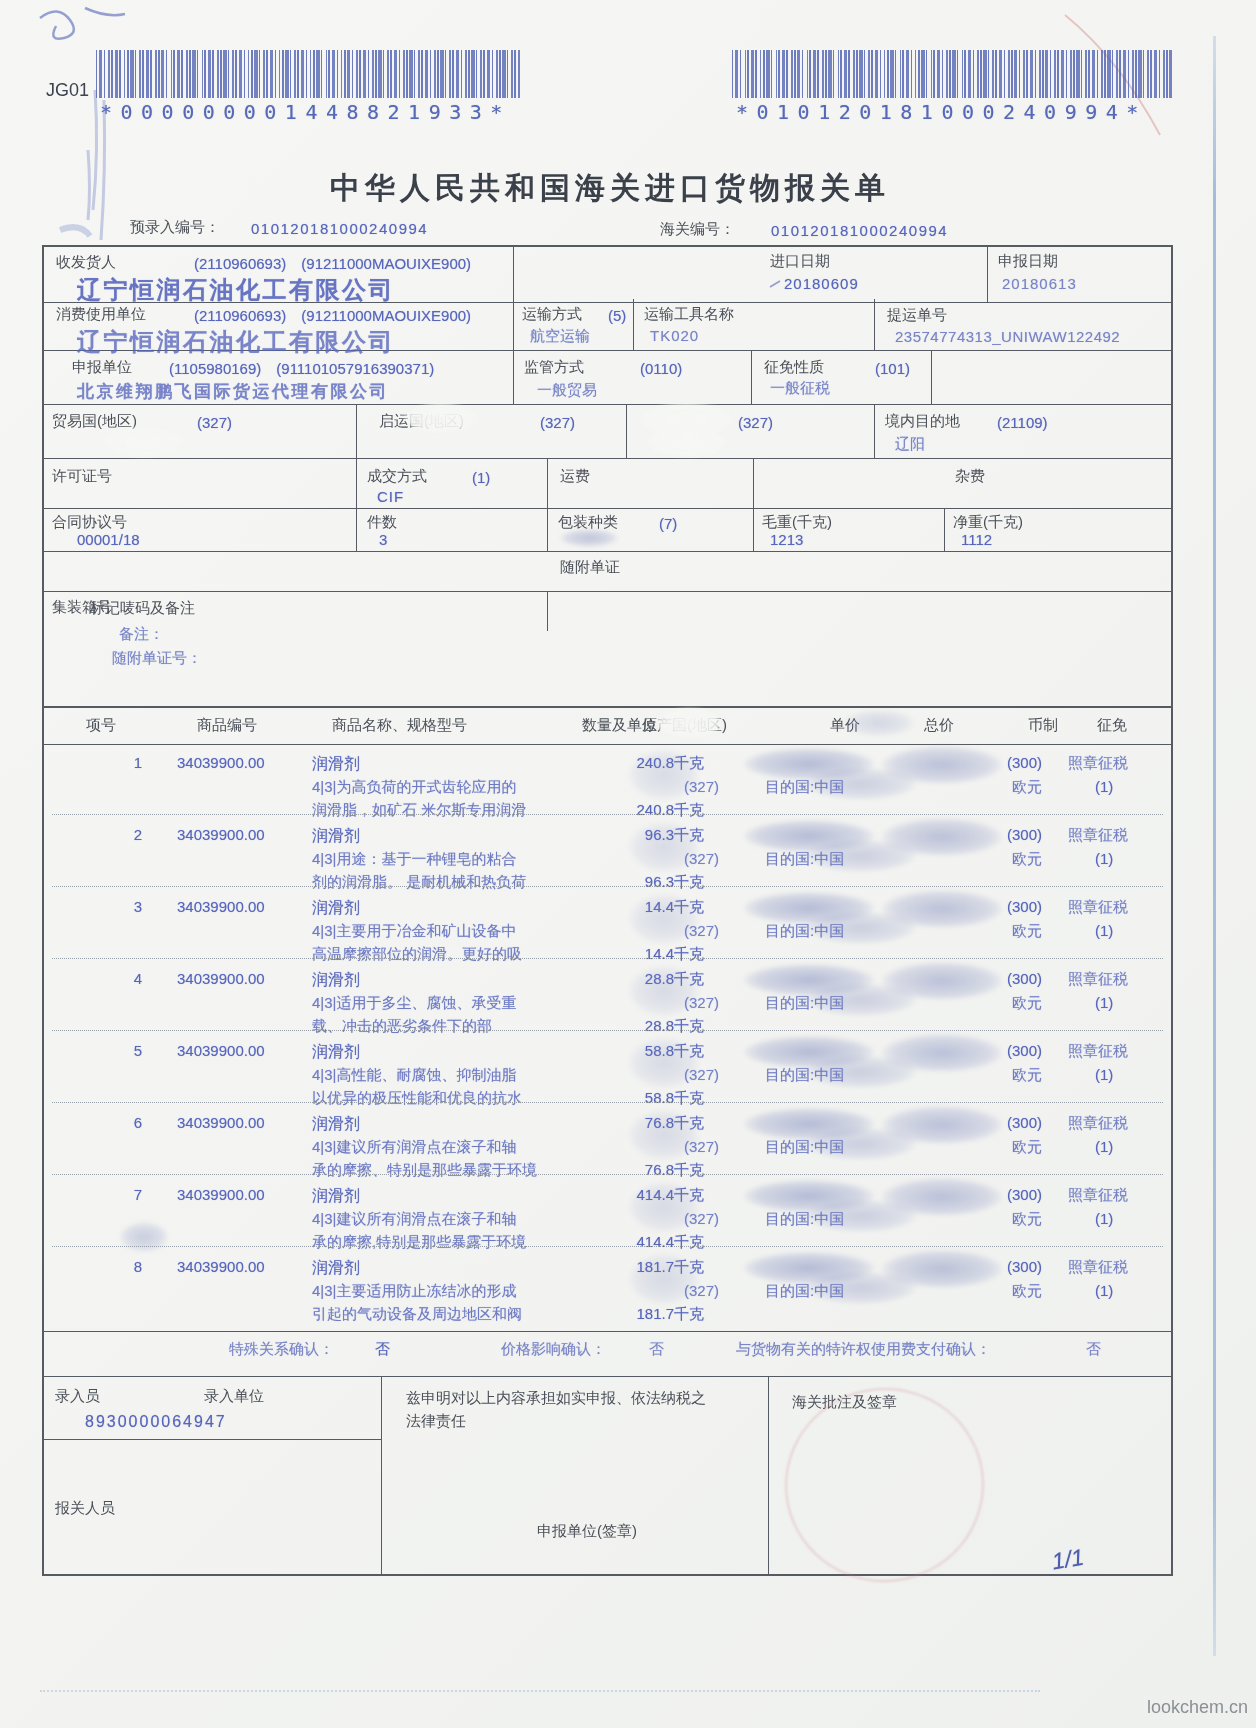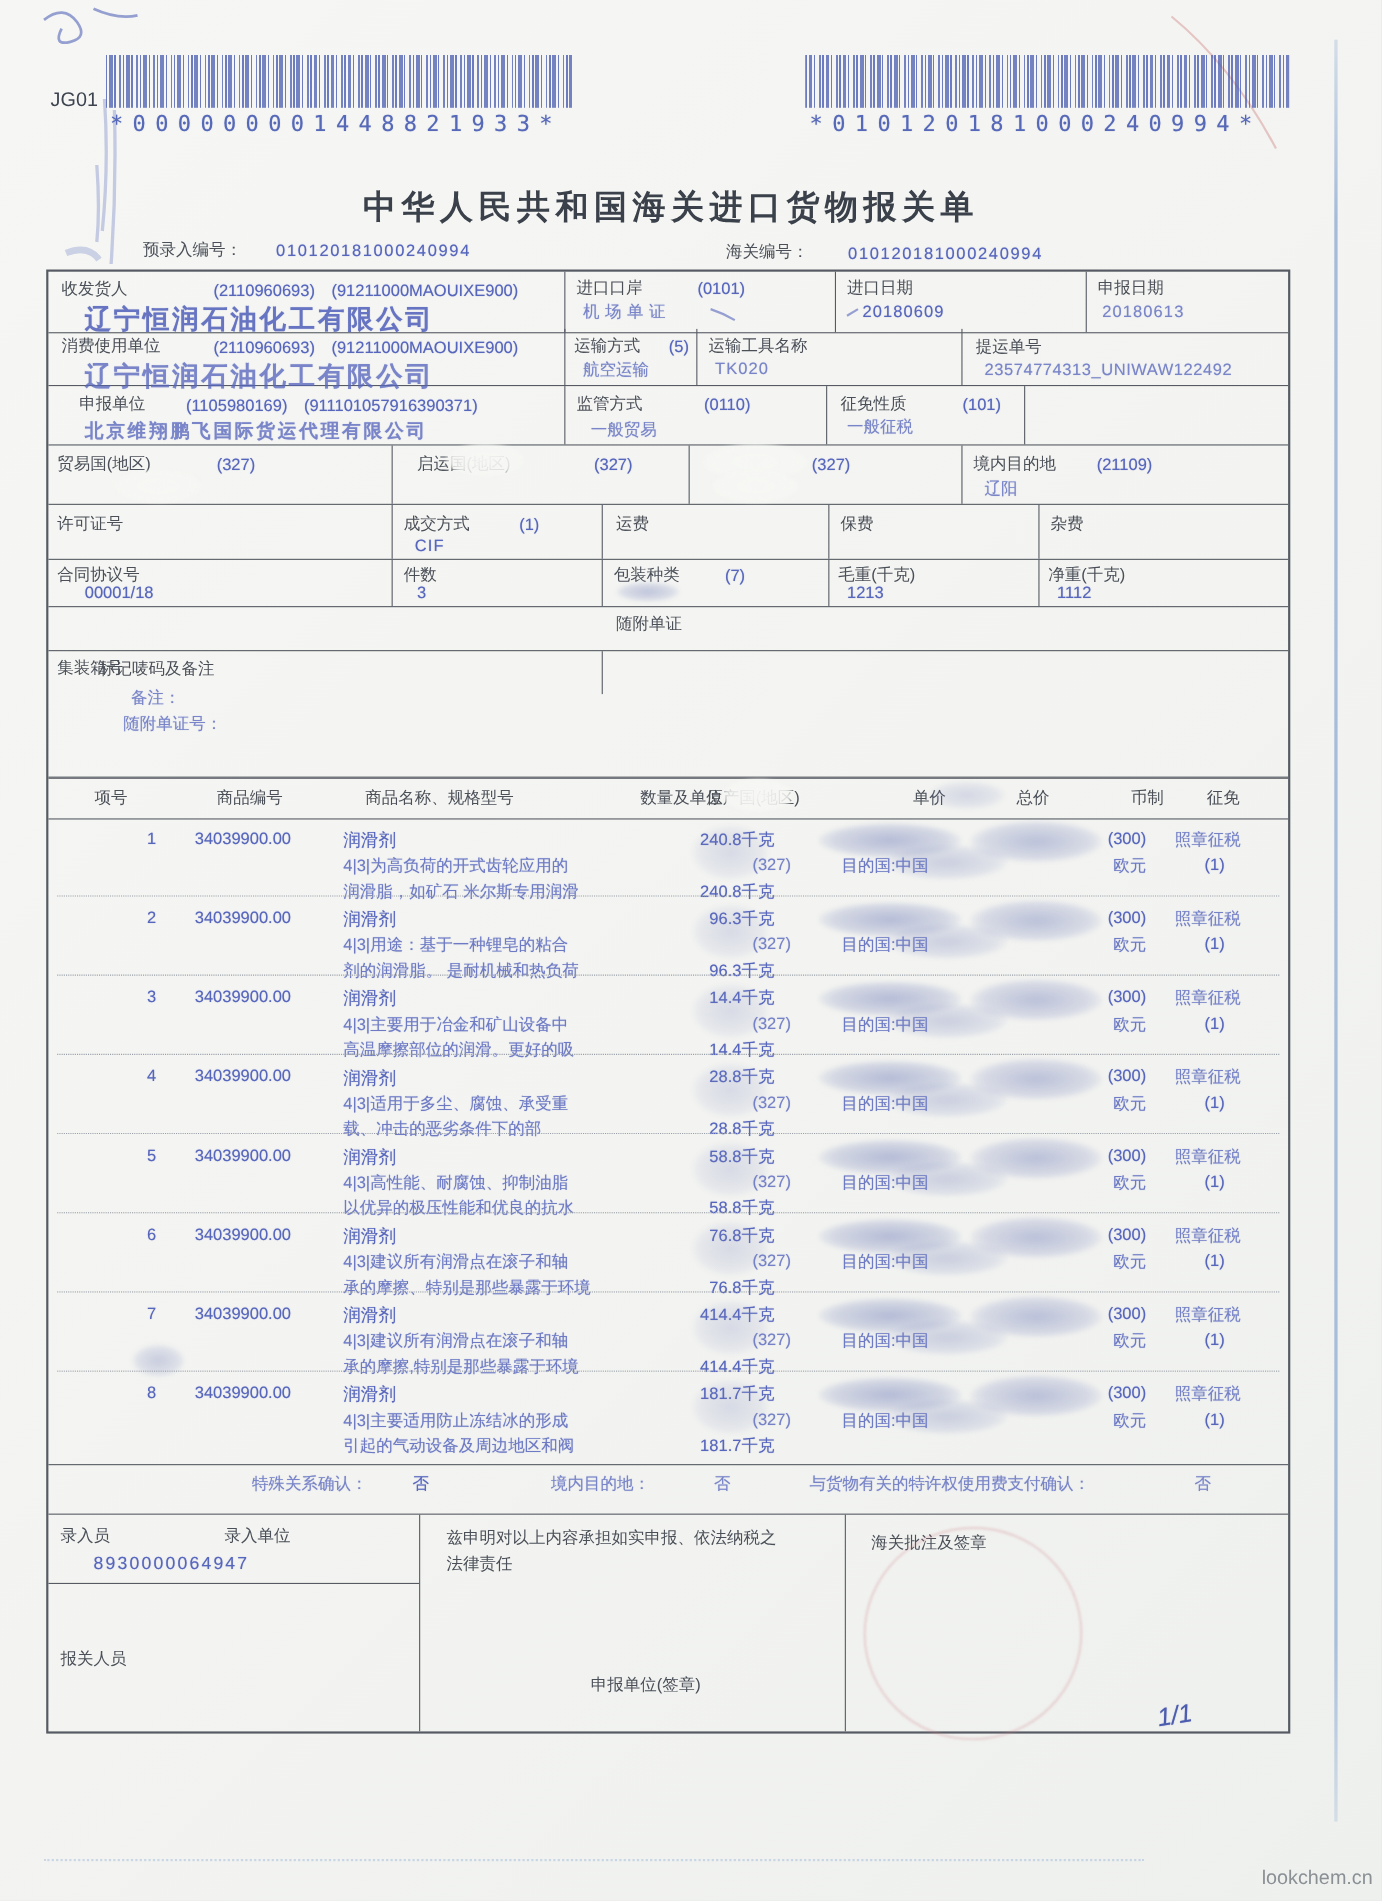--- a/index.html
+++ b/index.html
@@ -89,28 +89,20 @@
   <span class="ink" style="left:771px;top:222px;letter-spacing:1.5px;">010120181000240994</span>
 
   <div class="form">
 
     <div class="row" style="top:0;height:56px;">
       <div class="cell" style="left:0;width:470px;">
         <span class="lbl" style="left:12px;top:6px;">收发货人</span>
         <span class="ink" style="left:150px;top:8px;">(2110960693)　(91211000MAOUIXE900)</span>
         <span class="ink big" style="left:33px;top:27px;">辽宁恒润石油化工有限公司</span>
       </div>
-      <div class="cell" style="left:470px;width:246px;">
-        <span class="lbl" style="left:10px;top:5px;">进口口岸</span>
-        <span class="ink" style="left:120px;top:7px;">(0101)</span>
-        <span class="ink faded" style="left:16px;top:27px;letter-spacing:5px;">机场单证</span>
-        <svg class="penmark" style="left:128px;top:28px;width:30px;height:20px" viewBox="0 0 30 20">
-            <path d="M4 6 q 12 4 22 10" stroke="rgba(87,102,189,.6)" stroke-width="2" fill="none"></path>
-          </svg>
-      </div>
       <div class="cell" style="left:716px;width:228px;">
         <span class="lbl" style="left:10px;top:5px;">进口日期</span>
         <span class="ink" style="left:24px;top:28px;letter-spacing:1px;">20180609</span>
         <svg class="penmark" style="left:8px;top:30px;width:16px;height:14px" viewBox="0 0 16 14">
             <path d="M2 10 L 12 4" stroke="rgba(87,102,189,.6)" stroke-width="2" fill="none"></path>
           </svg>
       </div>
       <div class="cell noline" style="left:944px;width:183px;">
         <span class="lbl" style="left:10px;top:5px;">申报日期</span>
         <span class="ink faded" style="left:14px;top:28px;letter-spacing:1px;">20180613</span>
@@ -183,23 +175,20 @@
       <div class="cell" style="left:0;width:313px;">
         <span class="lbl" style="left:8px;top:8px;">许可证号</span>
       </div>
       <div class="cell" style="left:313px;width:191px;">
         <span class="lbl" style="left:10px;top:8px;">成交方式</span>
         <span class="ink" style="left:115px;top:10px;">(1)</span>
         <span class="ink" style="left:20px;top:29px;letter-spacing:1px;">CIF</span>
       </div>
       <div class="cell" style="left:504px;width:206px;">
         <span class="lbl" style="left:12px;top:8px;">运费</span>
-      </div>
-      <div class="cell" style="left:710px;width:191px;">
-        <span class="lbl" style="left:10px;top:8px;">保费</span>
       </div>
       <div class="cell noline" style="left:901px;width:226px;">
         <span class="lbl" style="left:10px;top:8px;">杂费</span>
       </div>
     </div>
 
     <div class="row" style="top:262px;height:43px;">
       <div class="cell" style="left:0;width:313px;">
         <span class="lbl" style="left:8px;top:4px;">合同协议号</span>
         <span class="ink" style="left:33px;top:22px;">00001/18</span>
@@ -418,21 +407,21 @@
     <div class="smudge" style="left:700px;top:-6px;width:130px;height:32px;"></div>
     <div class="smudge" style="left:838px;top:-8px;width:120px;height:38px;opacity:.9;"></div>
     <div class="smudge" style="left:762px;top:14px;width:110px;height:32px;opacity:.65;"></div>
     <div class="smudge" style="left:585px;top:-4px;width:70px;height:50px;opacity:.45;"></div>
   </div>
 </div>
 
     <div class="row" style="top:1085px;height:45px;">
       <span class="ink faded" style="left:185px;top:8px;">特殊关系确认：</span>
       <span class="ink" style="left:331px;top:8px;">否</span>
-      <span class="ink faded" style="left:457px;top:8px;">境内目的地：</span>
+      <span class="ink faded" style="left:457px;top:8px;">价格影响确认：</span>
       <span class="ink faded" style="left:605px;top:8px;">否</span>
       <span class="ink faded" style="left:692px;top:8px;">与货物有关的特许权使用费支付确认：</span>
       <span class="ink faded" style="left:1042px;top:8px;">否</span>
     </div>
 
     <div class="abs" style="left:0;top:1130px;width:100%;height:197px;">
       <div class="cell" style="left:0;width:338px;height:197px;">
         <span class="lbl" style="left:11px;top:10px;">录入员</span>
         <span class="lbl" style="left:160px;top:10px;">录入单位</span>
         <span class="ink" style="left:41px;top:36px;letter-spacing:2px;font-size:16px;">8930000064947</span>

